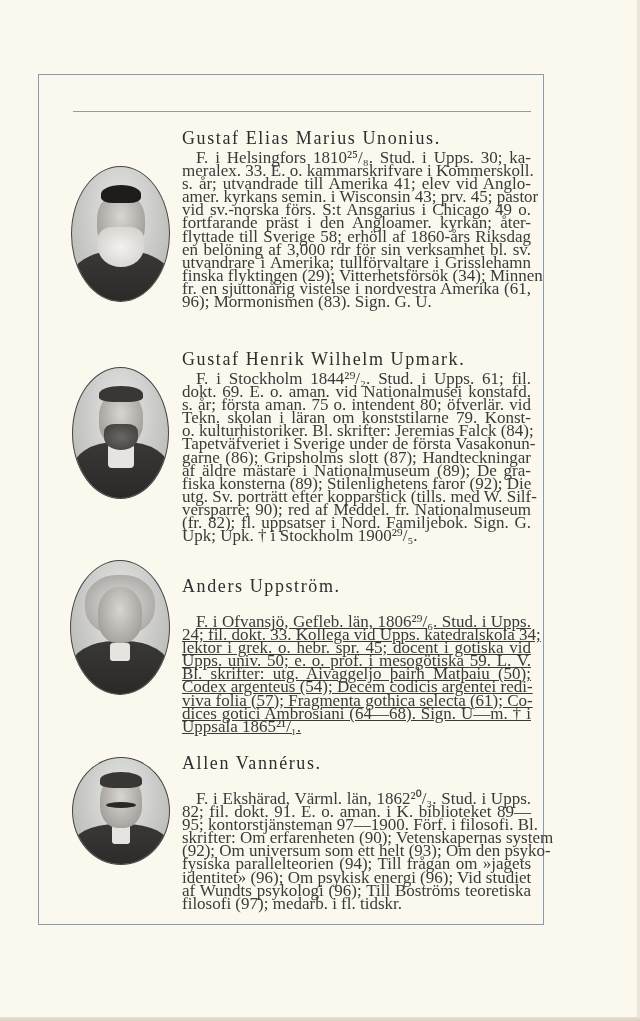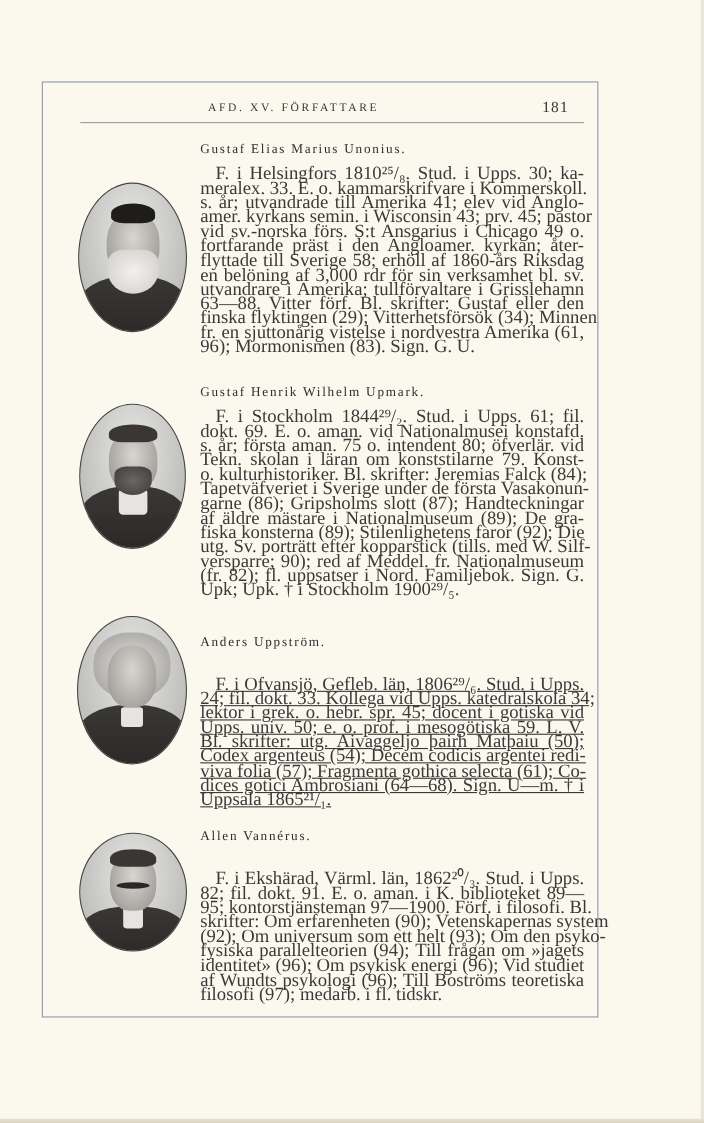--- a/index.html
+++ b/index.html
@@ -73,65 +73,60 @@
     border-radius: 45% 45% 0 0;
     background: linear-gradient(#3a3836, #2a2826);
   }
   .portrait .collar {
     position: absolute; left: 50%; transform: translateX(-50%);
     background: #e6e4e0;
   }
   .name {
     position: absolute; left: 143px;
     font-family: "Liberation Serif", serif;
-    font-size: 12px; letter-spacing: 1.6px; color: #2e2e2e;
+    font-size: 18px; letter-spacing: 1.6px; color: #2e2e2e;
     white-space: nowrap;
   }
   .bio {
     position: absolute; left: 143px; width: 349px;
     font-family: "Liberation Serif", serif;
     font-size: 17px; line-height: 13.1px; color: #3a3a3a;
     text-align: justify;
   }
   .bio .line { display: block; text-align: justify; text-align-last: justify; height: 13.1px; white-space: nowrap; }
   .bio .line.last { text-align-last: left; }
   .bio .line.first { text-indent: 14px; }
 </style>
 </head>
 <body>
 
 <div class="page-edge-right"></div>
 <div class="page-edge-bottom"></div>
 
 <div class="frame">
-  <div class="running-head">
-    <span class="running-title">AFD. XV.  FÖRFATTARE</span>
-    <span class="page-number">181</span>
-  </div>
   <div class="head-rule"></div>
 
   <div class="entry" style="top:52px;">
     <div class="portrait" style="left:32px; top:39px; width:99px; height:136px;">
       <div class="body" style="top:84px; width:100px; height:60px;"></div>
       <div class="head" style="top:26px; width:48px; height:58px;"></div>
       <div class="hair" style="top:18px; width:40px; height:18px; background:#1f1d1c;"></div>
       <div class="beard" style="top:60px; width:46px; height:40px; background:radial-gradient(#f2f1ee,#cfcdc9);"></div>
     </div>
     <div class="name" style="top:1px;">Gustaf Elias Marius Unonius.</div>
     <div class="bio" style="top:24px;">
       <span class="line first">F. i Helsingfors 1810²⁵/₈.  Stud. i Upps. 30; ka-</span>
       <span class="line">meralex. 33.  E. o. kammarskrifvare i Kommerskoll.</span>
       <span class="line">s. år; utvandrade till Amerika 41; elev vid Anglo-</span>
       <span class="line">amer. kyrkans semin. i Wisconsin 43; prv. 45; pastor</span>
       <span class="line">vid sv.-norska förs. S:t Ansgarius i Chicago 49 o.</span>
       <span class="line">fortfarande präst i den Angloamer. kyrkan; åter-</span>
       <span class="line">flyttade till Sverige 58; erhöll af 1860-års Riksdag</span>
       <span class="line">en belöning af 3,000 rdr för sin verksamhet bl. sv.</span>
       <span class="line">utvandrare i Amerika; tullförvaltare i Grisslehamn</span>
-      <span class="line">63—88.  Vitter förf.  Bl. skrifter: Gustaf eller den</span>
       <span class="line">finska flyktingen (29); Vitterhetsförsök (34); Minnen</span>
       <span class="line">fr. en sjuttonårig vistelse i nordvestra Amerika (61,</span>
       <span class="line last">96); Mormonismen (83).  Sign. G. U.</span>
     </div>
   </div>
 
   <div class="entry" style="top:273px;">
     <div class="portrait" style="left:33px; top:19px; width:97px; height:132px;">
       <div class="body" style="top:74px; width:98px; height:62px;"></div>
       <div class="collar" style="top:76px; width:26px; height:24px; border-radius:4px;"></div>

